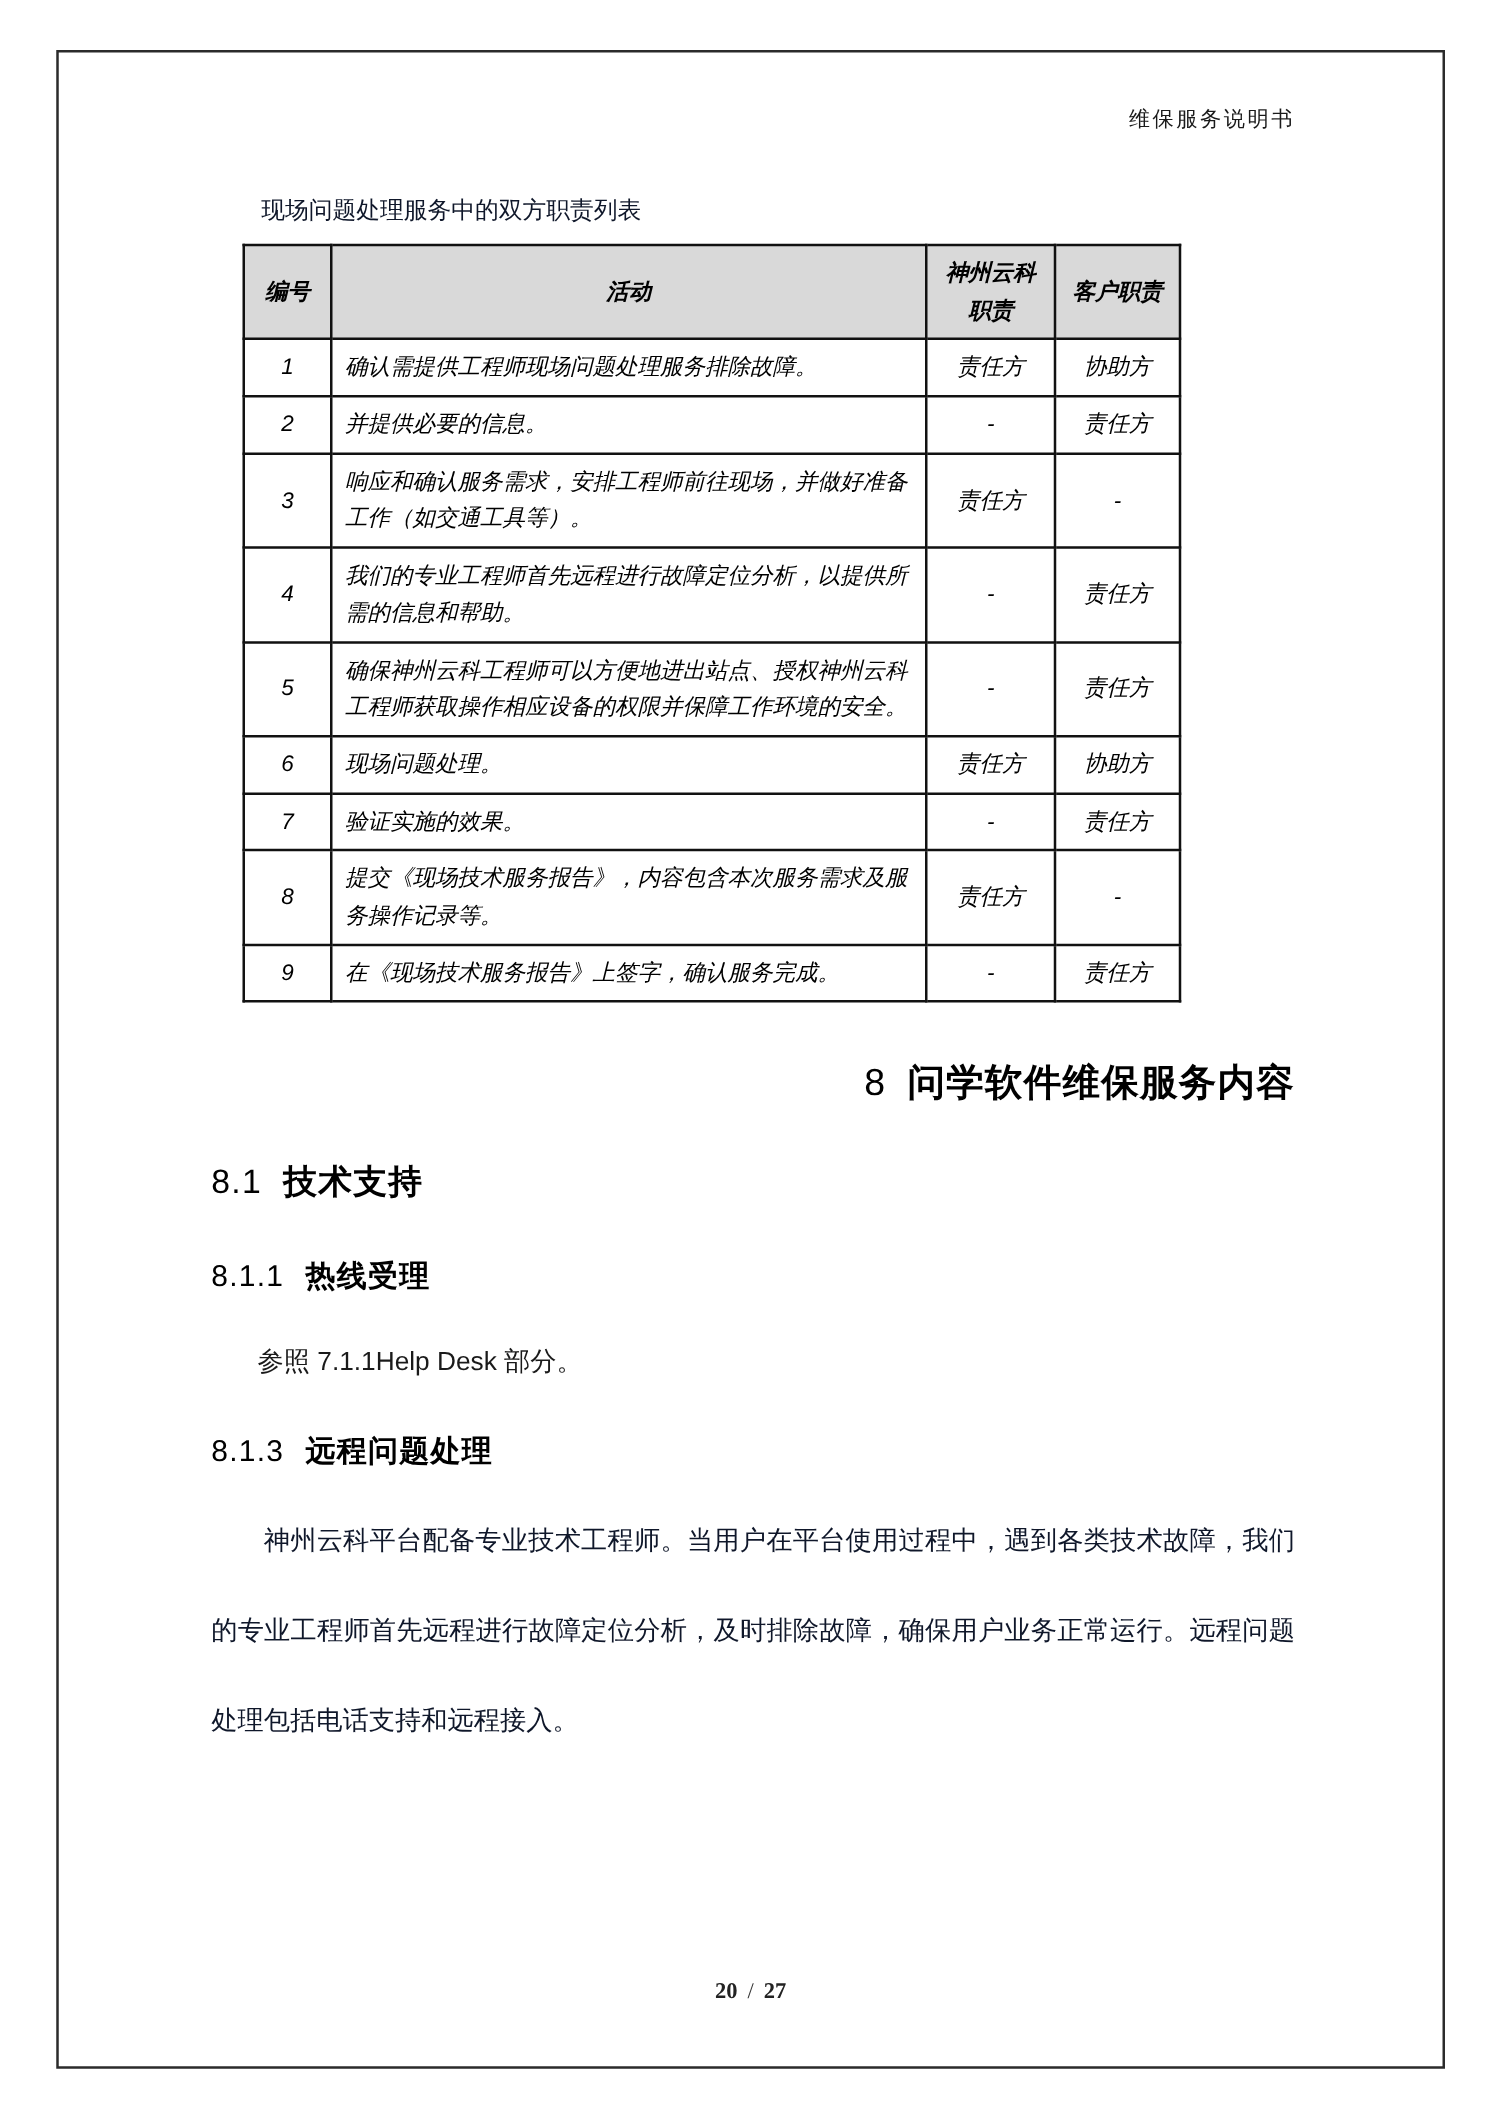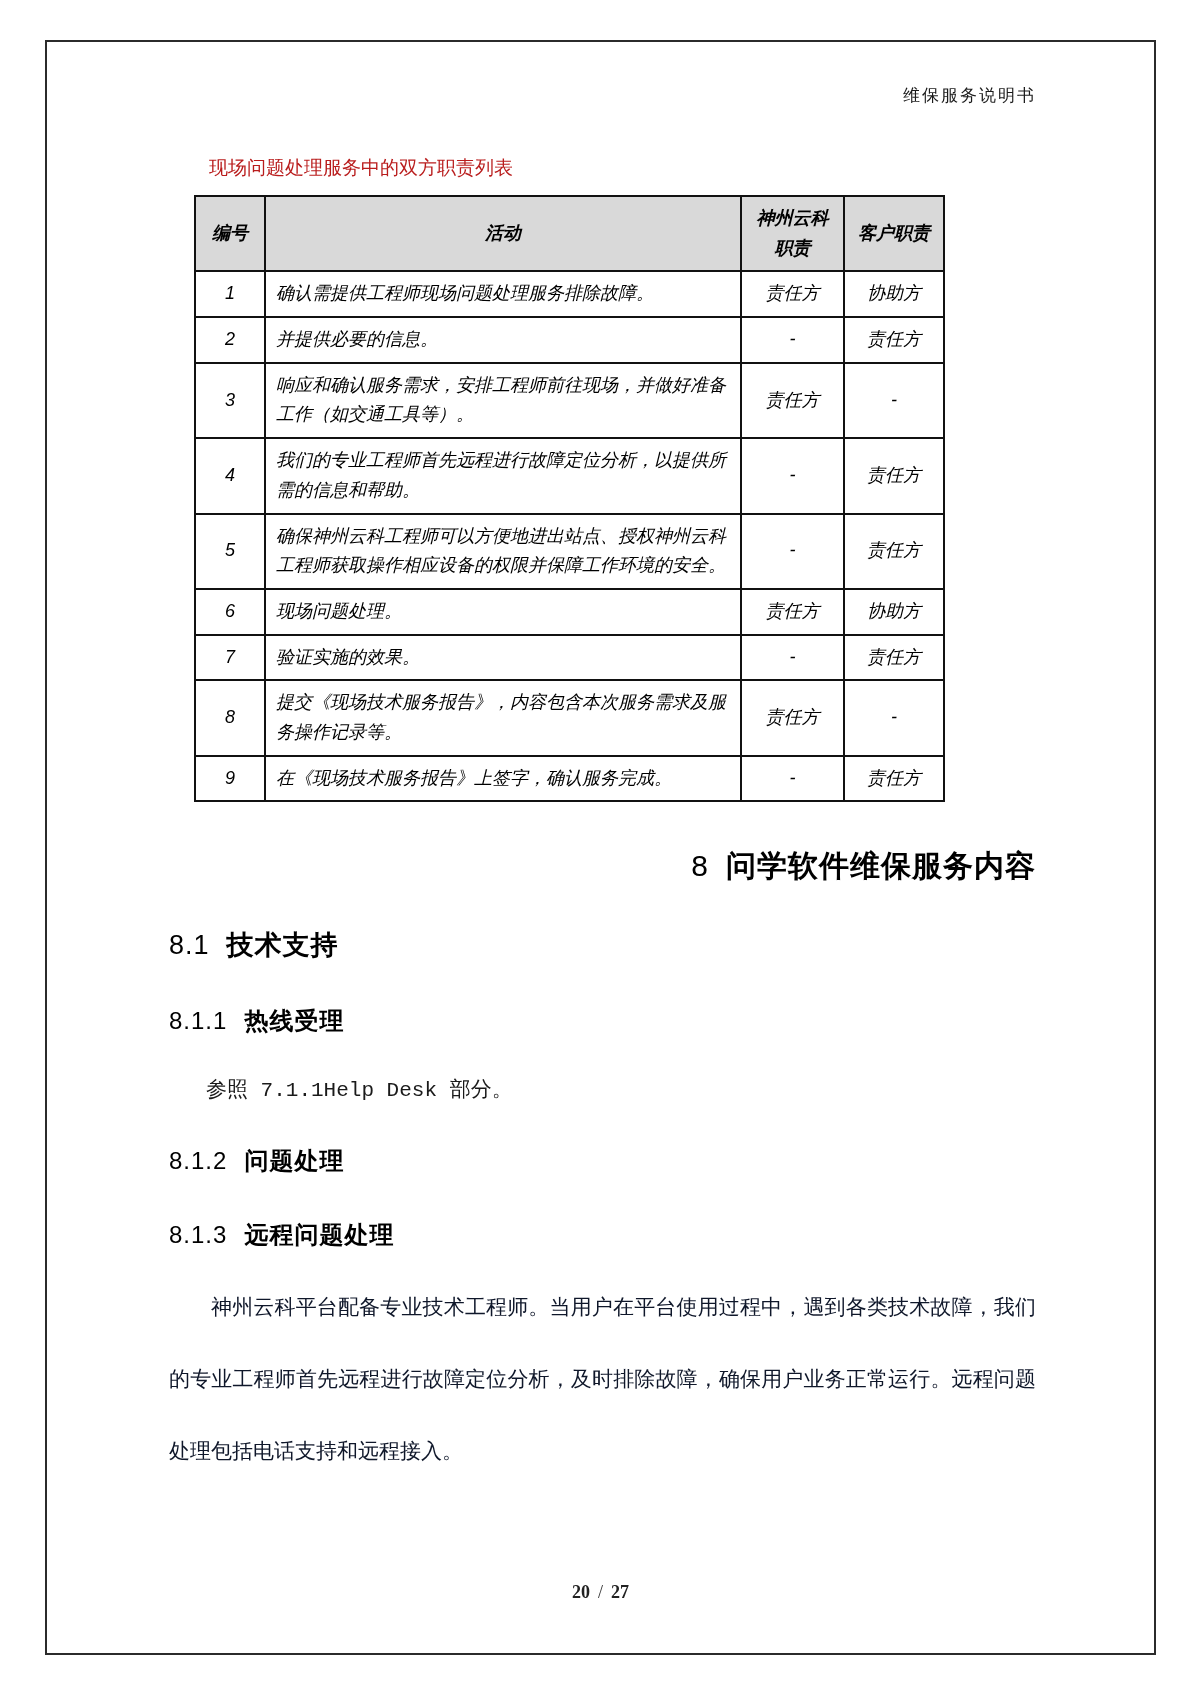--- a/index.html
+++ b/index.html
@@ -24,21 +24,21 @@
     font-family: "Liberation Serif", serif;
     font-size: 17px;
     letter-spacing: 2px;
     margin-top: 12px;
     color: #1a1a1a;
   }
   .table-caption {
     font-size: 19px;
     margin-top: 48px;
     margin-left: 40px;
-    color: #b91c1c;
+    color: #0f172a;
   }
   table.resp-table {
     border-collapse: collapse;
     margin-top: 14px;
     margin-left: 25px;
     width: 749px;
     table-layout: fixed;
     font-style: italic;
   }
   table.resp-table col.c-no { width: 70px; }
@@ -66,21 +66,21 @@
     color: #000;
     white-space: nowrap;
   }
   .h1 { margin: 44px 0 0 0; font-size: 30px; text-align: right; }
   .h2 { margin: 40px 0 0 0; font-size: 27px; }
   .h3 { margin: 42px 0 0 0; font-size: 24px; }
   .h-num { font-weight: 400; margin-right: 17px; letter-spacing: 1px; }
   .h-title { font-weight: 700; letter-spacing: 1px; }
 
   .ref-para {
-    font-family: Liberation Mono, monospace;
+    font-family: Liberation Sans, sans-serif;
     font-size: 21px;
     margin-top: 38px;
     padding-left: 37px;
     color: #1a1a1a;
   }
   .body-para {
     font-size: 21px;
     line-height: 72px;
     margin-top: 20px;
     text-align: justify;
@@ -188,23 +188,20 @@
   <div class="h2">
     <span class="h-num">8.1</span><span class="h-title">技术支持</span>
   </div>
 
   <div class="h3">
     <span class="h-num">8.1.1</span><span class="h-title">热线受理</span>
   </div>
 
   <div class="ref-para">参照 7.1.1Help Desk 部分。</div>
 
-  <div class="h3">
-    <span class="h-num">8.1.2</span><span class="h-title">问题处理</span>
-  </div>
 
   <div class="h3">
     <span class="h-num">8.1.3</span><span class="h-title">远程问题处理</span>
   </div>
 
   <div class="body-para">神州云科平台配备专业技术工程师。当用户在平台使用过程中，遇到各类技术故障，我们的专业工程师首先远程进行故障定位分析，及时排除故障，确保用户业务正常运行。远程问题处理包括电话支持和远程接入。</div>
 
   <div class="doc-footer">
     <span class="pg">20</span><span class="sep">/</span><span class="pg">27</span>
   </div>

